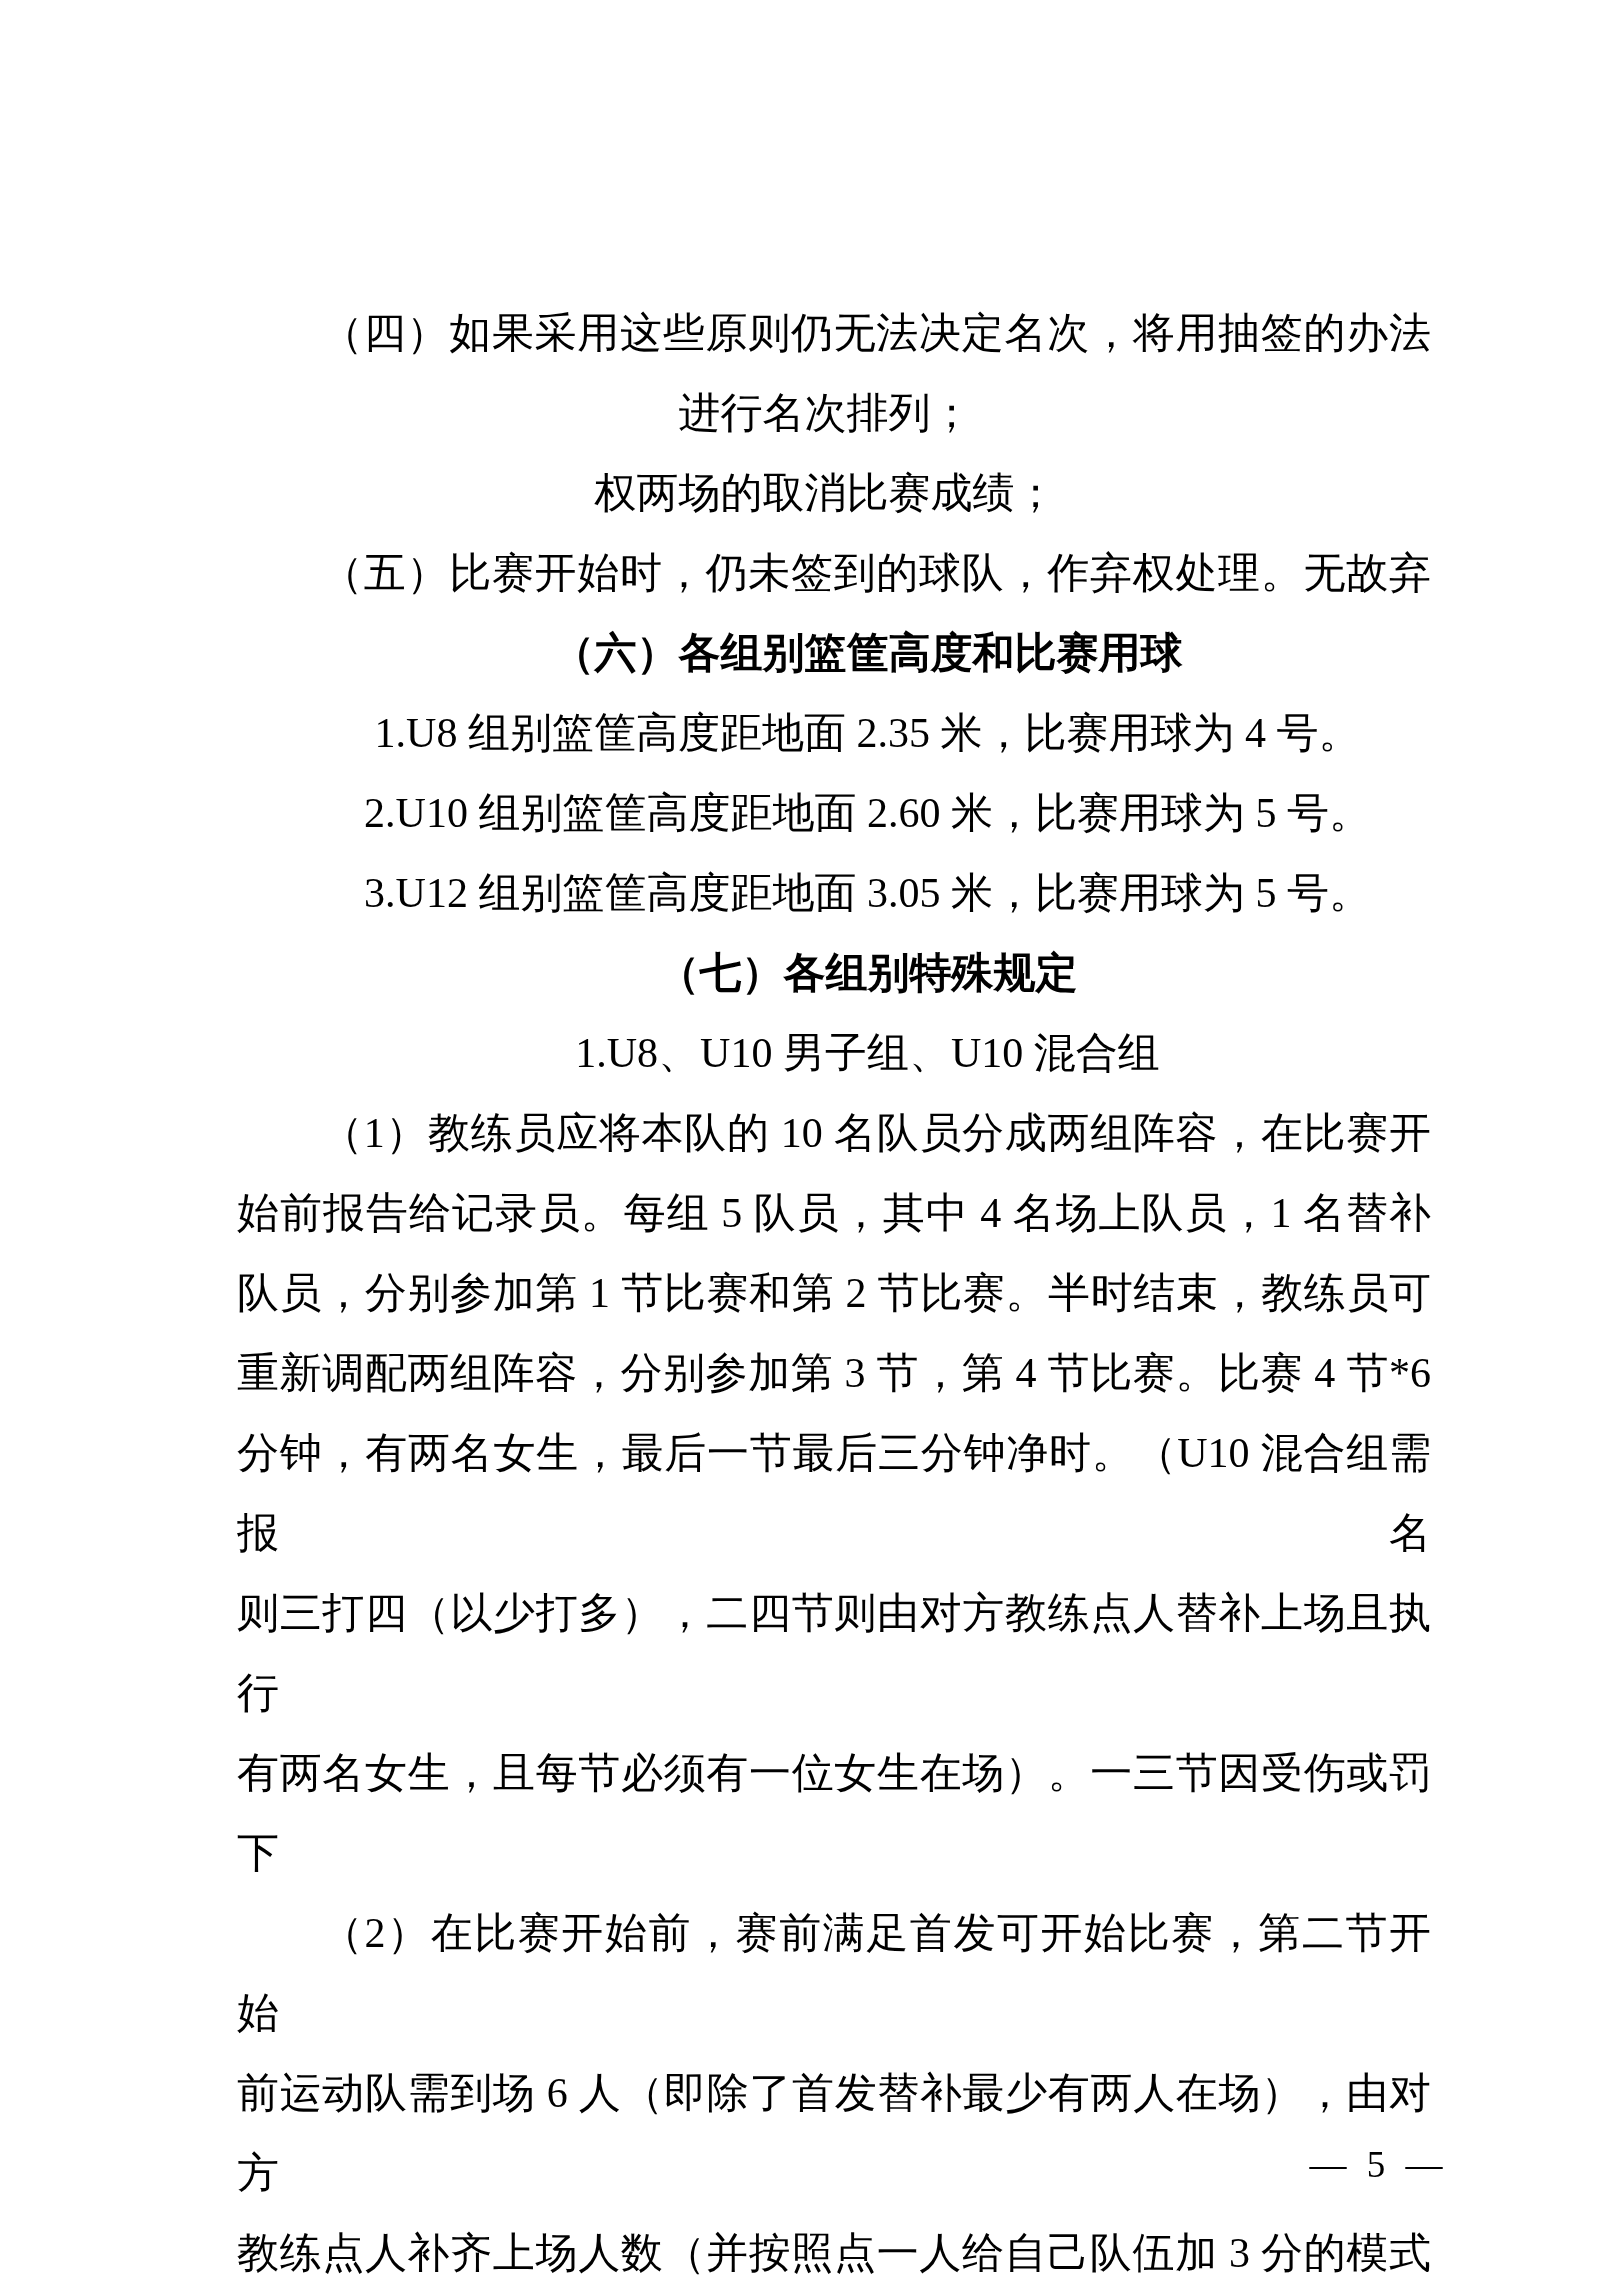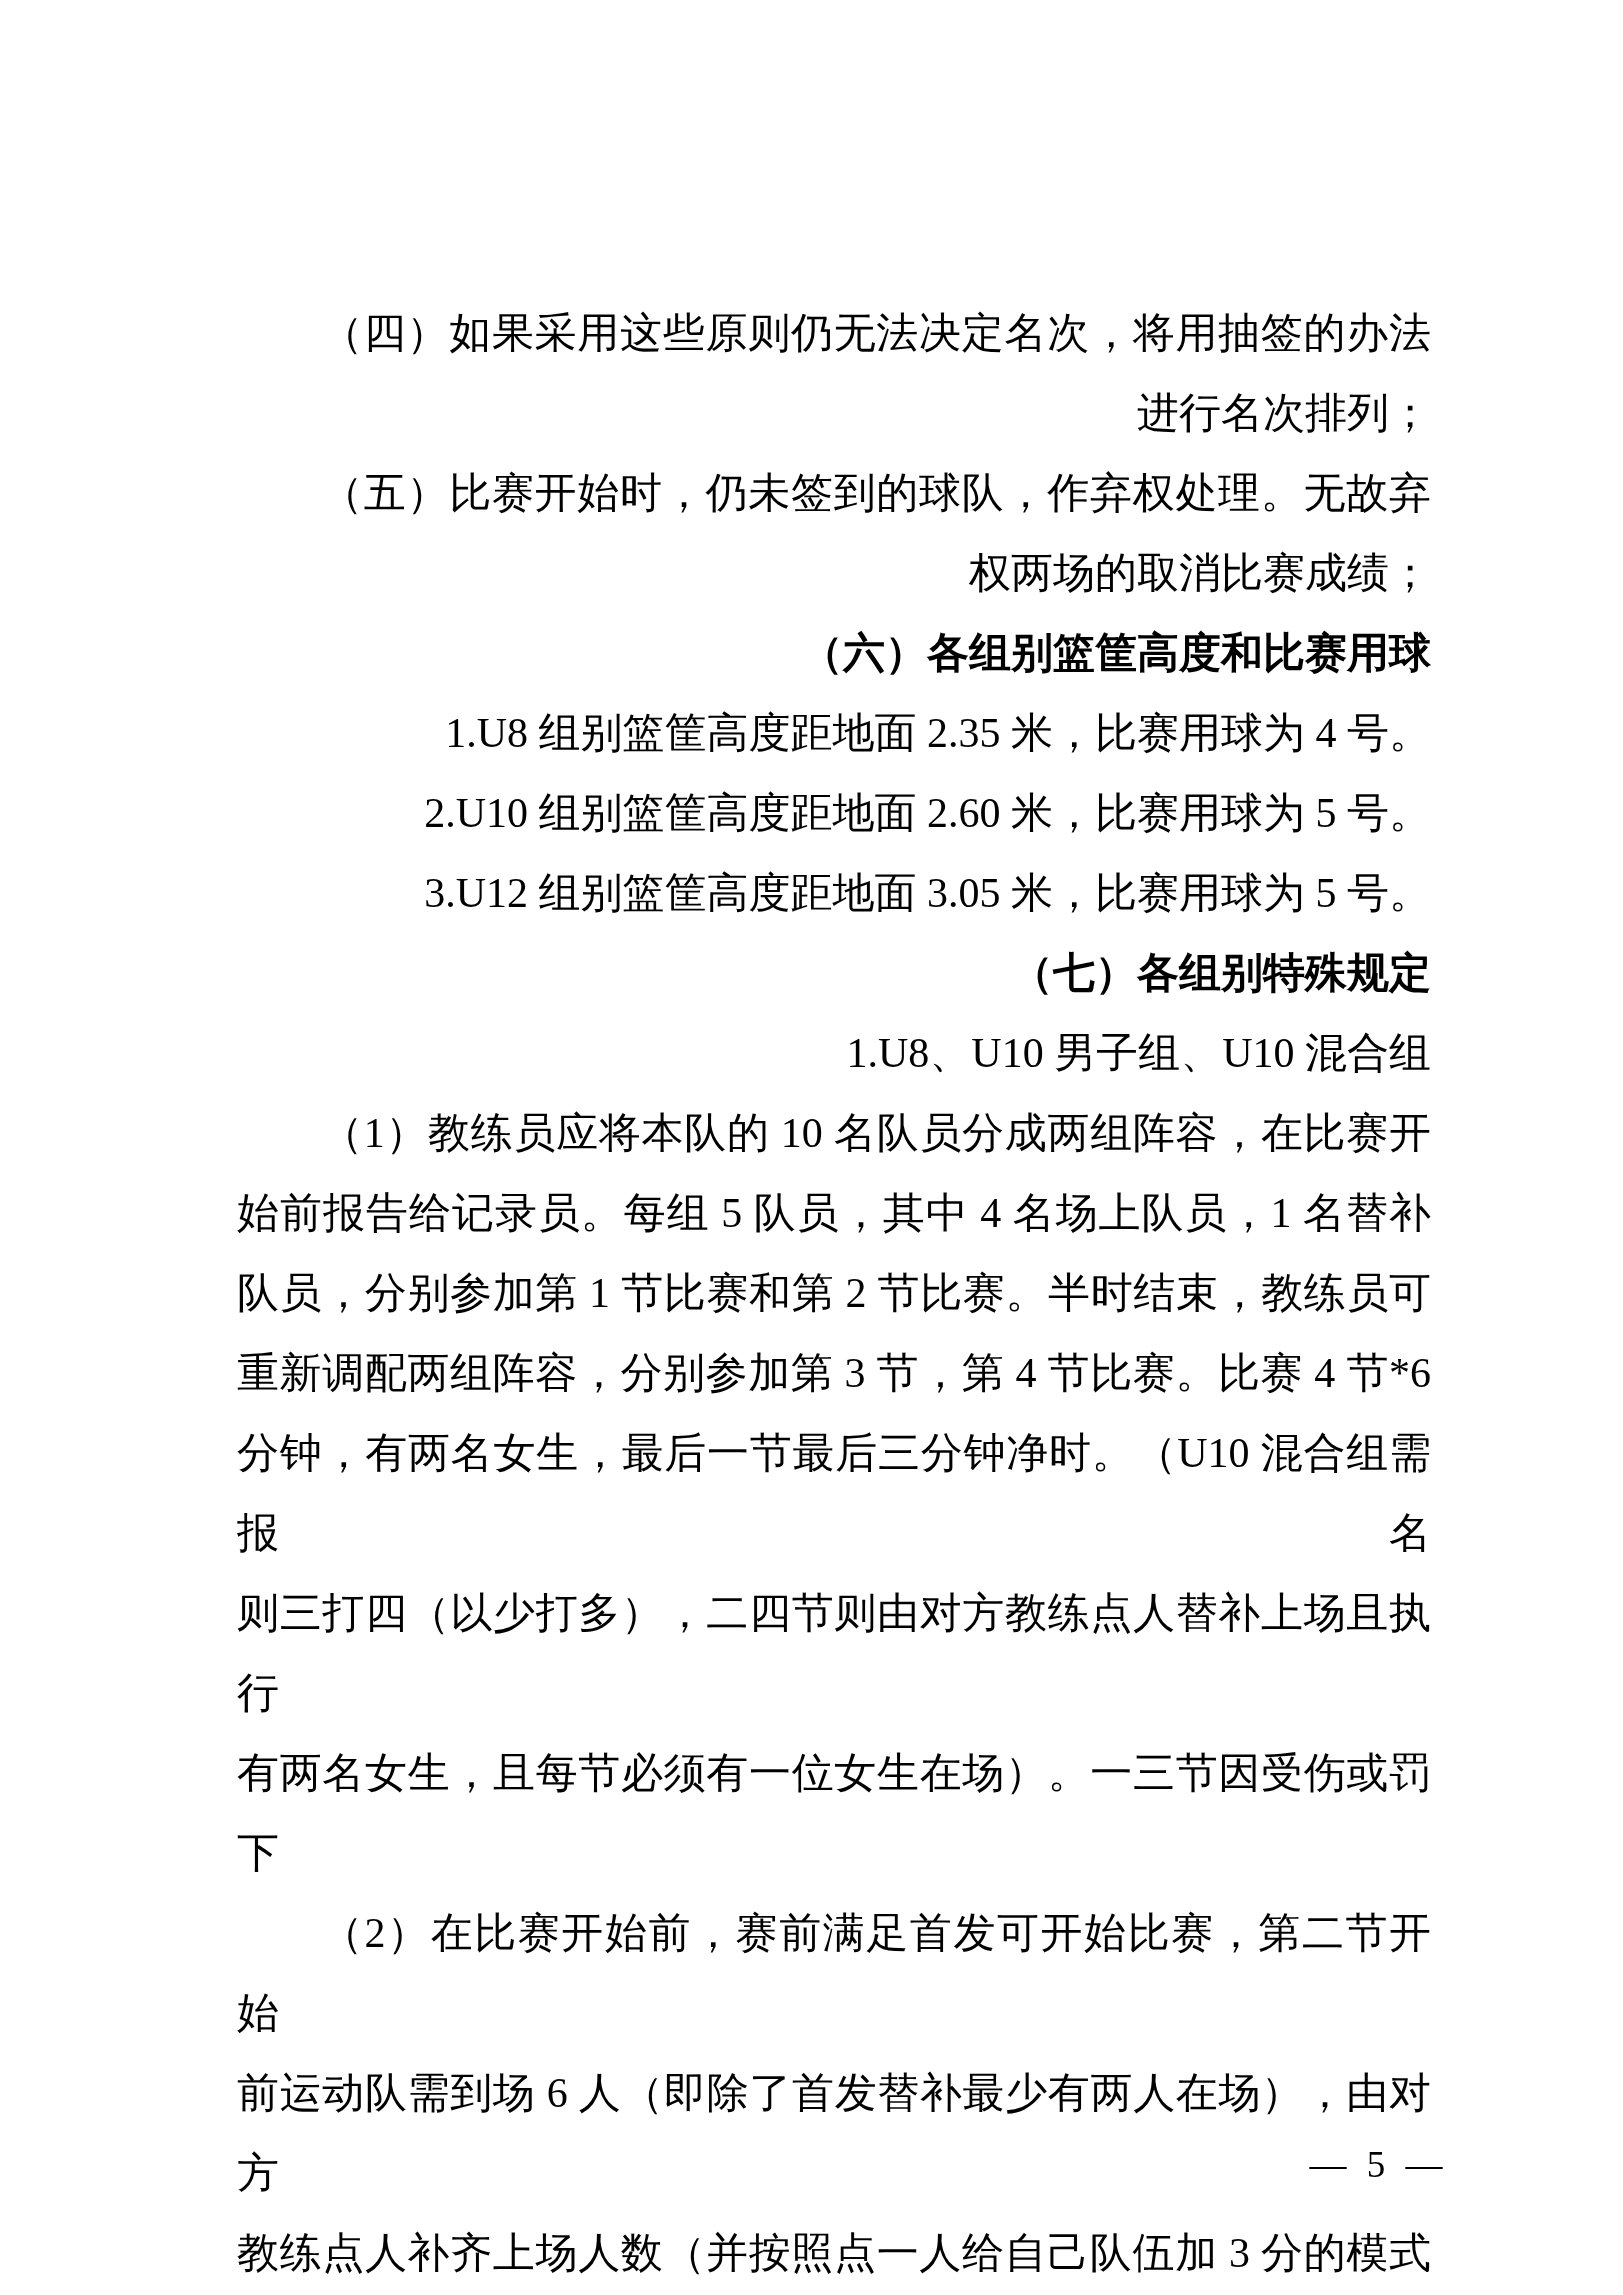--- a/index.html
+++ b/index.html
@@ -22,21 +22,21 @@
     top: 293px;
     width: 1211px;
   }
   .line {
     margin: 0;
     padding: 0;
     font-size: 42px;
     line-height: 80px;
     letter-spacing: 0;
     word-break: break-all;
-    text-align: right;
+    text-align: center;
   }
   .line.indent {
     text-indent: 2em;
   }
   .line.fill {
     text-align: justify;
     text-align-last: justify;
     margin-left: 17px;
   }
   .line.kai {
@@ -55,22 +55,22 @@
     white-space: pre;
   }
 </style>
 </head>
 <body>
 
 <div class="page">
   <main class="body-text">
     <p class="line indent fill">（四）如果采用这些原则仍无法决定名次，将用抽签的办法</p>
     <p class="line">进行名次排列；</p>
+    <p class="line">权两场的取消比赛成绩；</p>
     <p class="line indent fill">（五）比赛开始时，仍未签到的球队，作弃权处理。无故弃</p>
-    <p class="line">权两场的取消比赛成绩；</p>
     <p class="line indent kai">（六）各组别篮筐高度和比赛用球</p>
     <p class="line indent">1.U8 组别篮筐高度距地面 2.35 米，比赛用球为 4 号。</p>
     <p class="line indent">2.U10 组别篮筐高度距地面 2.60 米，比赛用球为 5 号。</p>
     <p class="line indent">3.U12 组别篮筐高度距地面 3.05 米，比赛用球为 5 号。</p>
     <p class="line indent kai">（七）各组别特殊规定</p>
     <p class="line indent">1.U8、U10 男子组、U10 混合组</p>
     <p class="line indent fill">（1）教练员应将本队的 10 名队员分成两组阵容，在比赛开</p>
     <p class="line fill">始前报告给记录员。每组 5 队员，其中 4 名场上队员，1 名替补</p>
     <p class="line fill">队员，分别参加第 1 节比赛和第 2 节比赛。半时结束，教练员可</p>
     <p class="line fill">重新调配两组阵容，分别参加第 3 节，第 4 节比赛。比赛 4 节*6</p>

